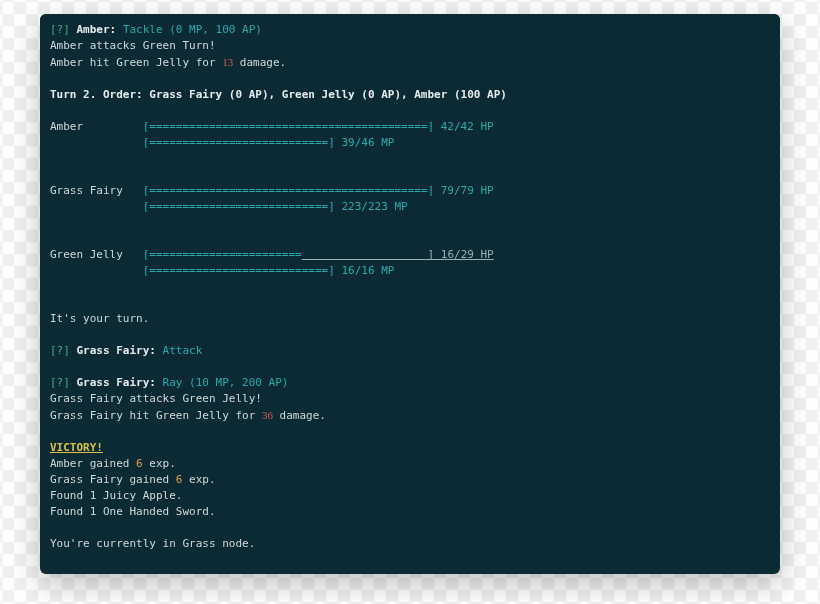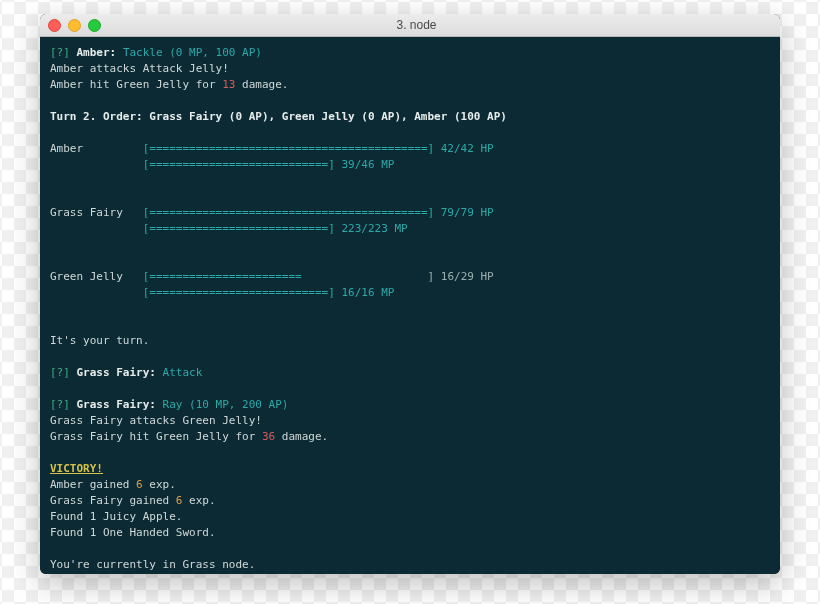--- a/index.html
+++ b/index.html
@@ -49,42 +49,34 @@
     line-height: 16px;
     color: #cfd8d8;
     padding: 8px 10px;
     white-space: pre;
     background: #0c2a33;
     height: calc(100% - 22px);
     box-sizing: border-box;
   }
   .c-green  { color: #3fae7c; }
   .c-teal   { color: #2ba9a9; }
-  .c-red    { color: #d65b5b; }
+  .c-red    { color: #d65b5b; font-family: Liberation Serif, serif; }
   .c-orange { color: #d6a14b; }
   .c-yellow { color: #d6c24b; }
   .c-white  { color: #e6ecec; font-weight: bold; }
-  .c-grey   { color: #9bb0b0; }
+  .c-grey   { color: #9bb0b0; text-decoration: underline; }
   .bold { font-weight: bold; margin-top: 16px; }
   .underline { text-decoration: underline; }
 </style>
 </head>
 <body>
 
 <div class="window">
-  <div class="titlebar">
-    <div class="lights">
-      <div class="light close"></div>
-      <div class="light min"></div>
-      <div class="light max"></div>
-    </div>
-    <div class="title">3. node</div>
-  </div>
   <div class="term"><span class="c-green">[?]</span> <span class="c-white bold">Amber:</span> <span class="c-teal">Tackle (0 MP, 100 AP)</span>
-<span>Amber attacks Attack Jelly!</span>
+<span>Amber attacks Green Turn!</span>
 <span>Amber hit Green Jelly for </span><span class="c-red">13</span><span> damage.</span>
 
 <span class="c-white bold">Turn 2. Order: </span><span class="c-white bold">Grass Fairy (0 AP), Green Jelly (0 AP), Amber (100 AP)</span>
 
 <span>Amber</span>         <span class="c-teal">[==========================================] 42/42 HP</span>
               <span class="c-teal">[===========================] 39/46 MP</span>
 
 
 <span>Grass Fairy</span>   <span class="c-teal">[==========================================] 79/79 HP</span>
               <span class="c-teal">[===========================] 223/223 MP</span>

